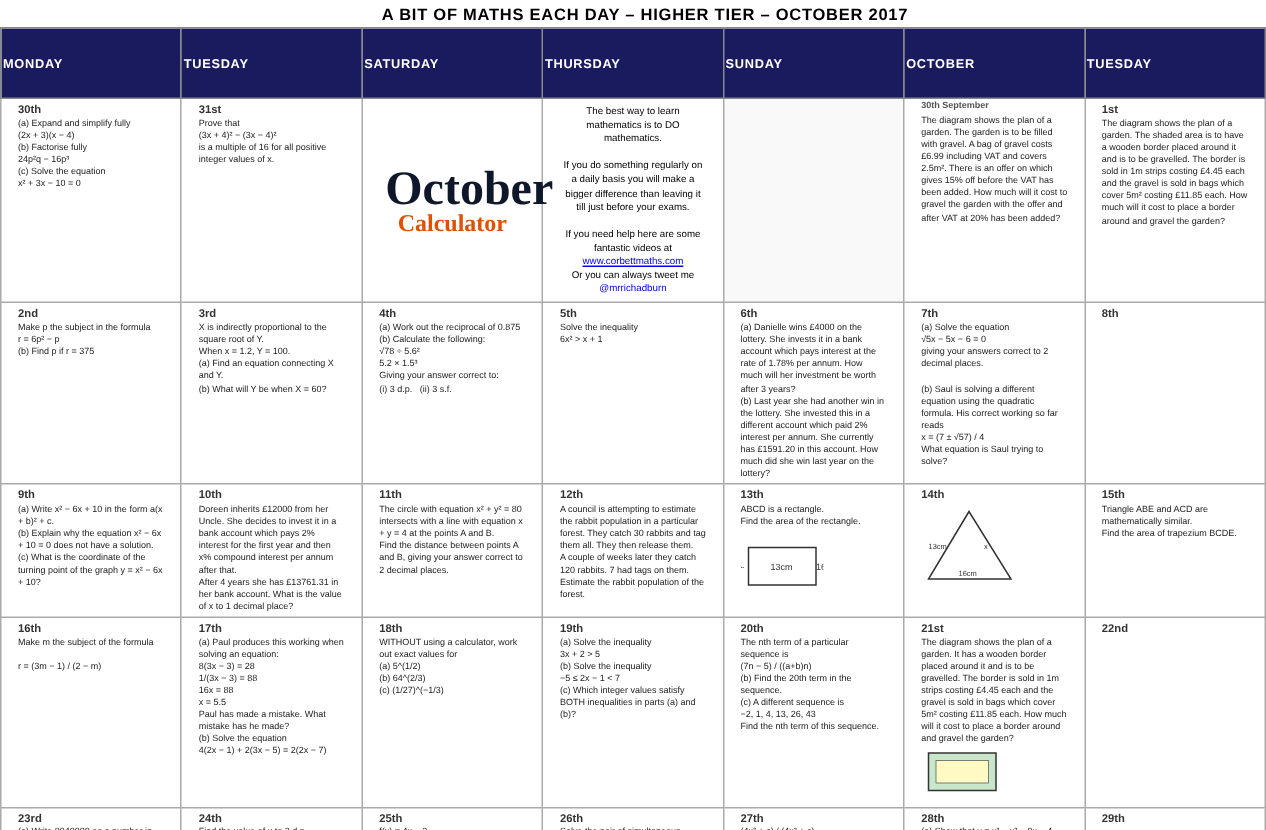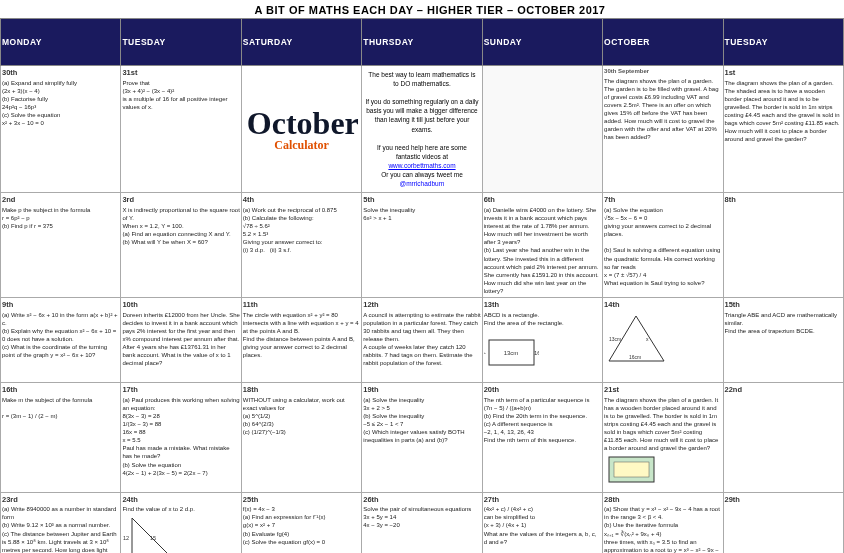--- a/index.html
+++ b/index.html
@@ -30,21 +30,21 @@
       text-align: left;
       font-size: 8.5px;
       font-weight: bold;
       padding: 18px 1px;
       border: 1px solid #888;
       letter-spacing: 0.5px;
     }
     .calendar-table td {
       border: 1px solid #aaa;
       vertical-align: top;
-      padding: 2px 1px;
+      padding: 2px 11px;
       font-size: 6px;
       line-height: 1.3;
       height: 85px;
       background: #fff;
     }
     .day-number {
       font-size: 7.5px;
       font-weight: bold;
       color: #333;
       display: block;
@@ -61,21 +61,21 @@
     }
     .oct-text {
       font-size: 32px;
       font-weight: bold;
       color: #0f172a;
       font-family: 'Times New Roman', serif;
       display: block;
       line-height: 1;
     }
     .calc-text {
-      font-size: 12px;
+      font-size: 16px;
       font-weight: bold;
       color: #e05000;
       font-family: 'Times New Roman', serif;
       display: block;
       line-height: 1.1;
     }
     .thursday-intro {
       font-size: 6.5px;
       text-align: center;
       line-height: 1.4;

